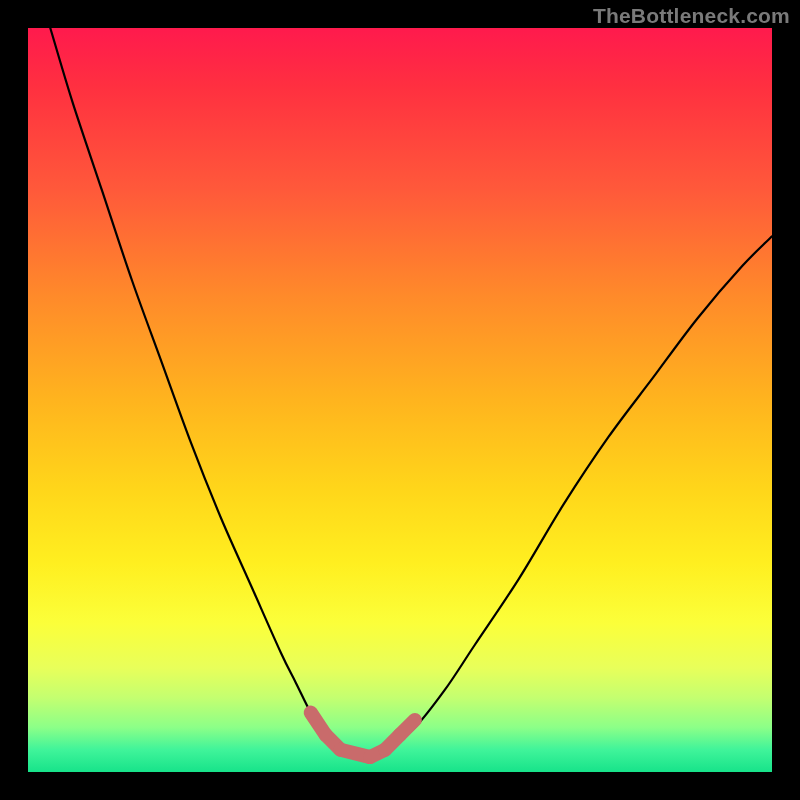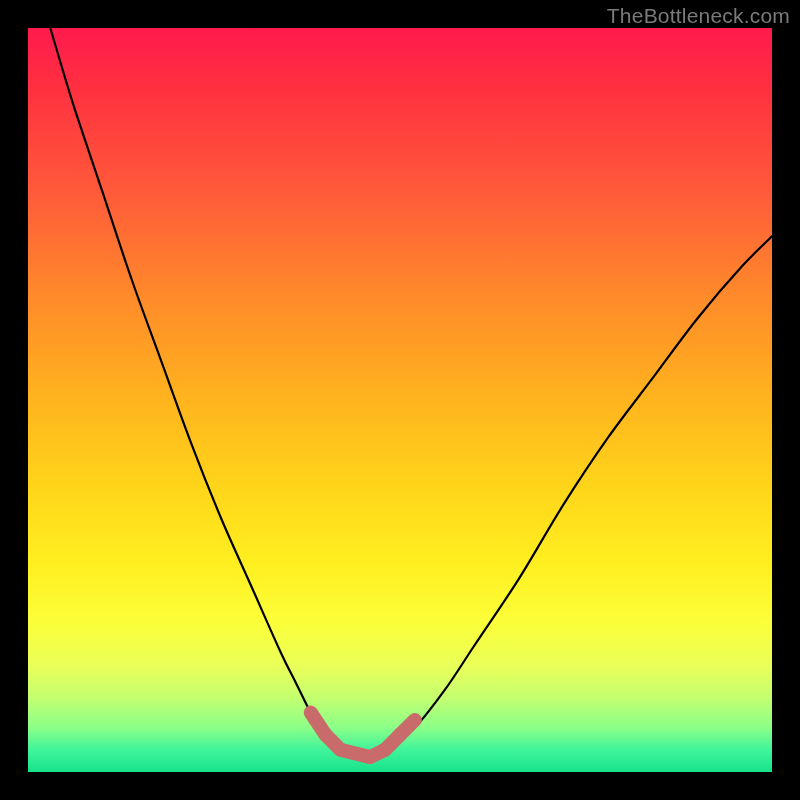--- a/index.html
+++ b/index.html
@@ -9,20 +9,21 @@
     height: 800px;
     background: #000;
     overflow: hidden;
     font-family: Arial, Helvetica, sans-serif;
   }
   .frame {
     position: absolute;
     left: 0; top: 0;
     width: 800px; height: 788px;
     background: #000;
+    font-weight: bold;
   }
   .plot {
     position: absolute;
     left: 28px;
     top: 28px;
     width: 744px;
     height: 744px;
     
     background: linear-gradient(to bottom,
       #ff1a4d 0%,

